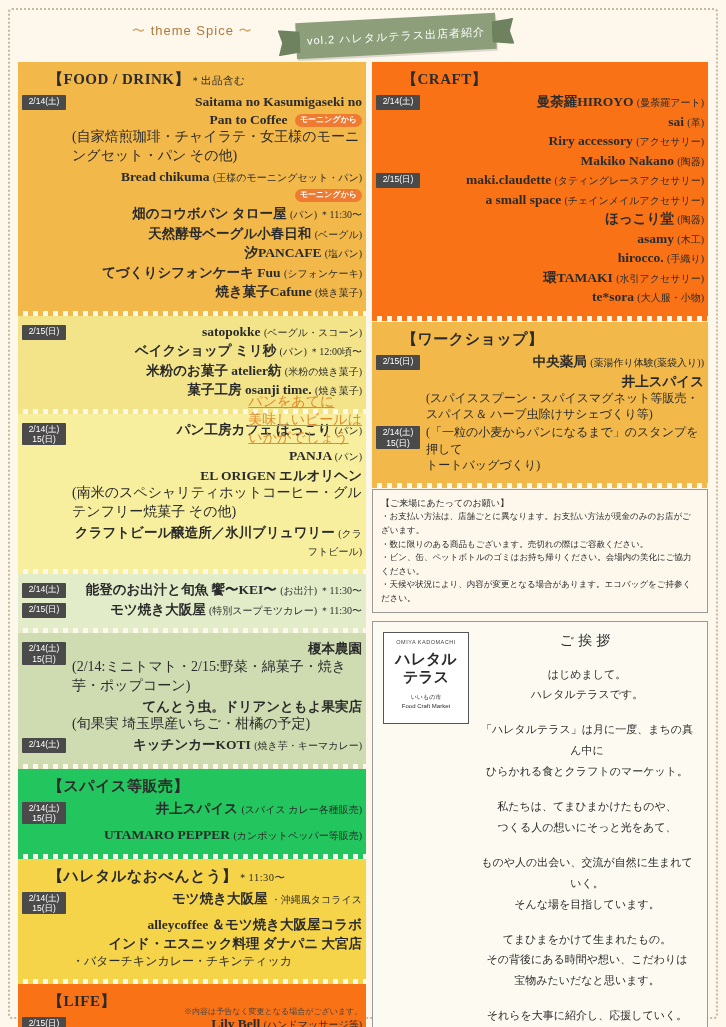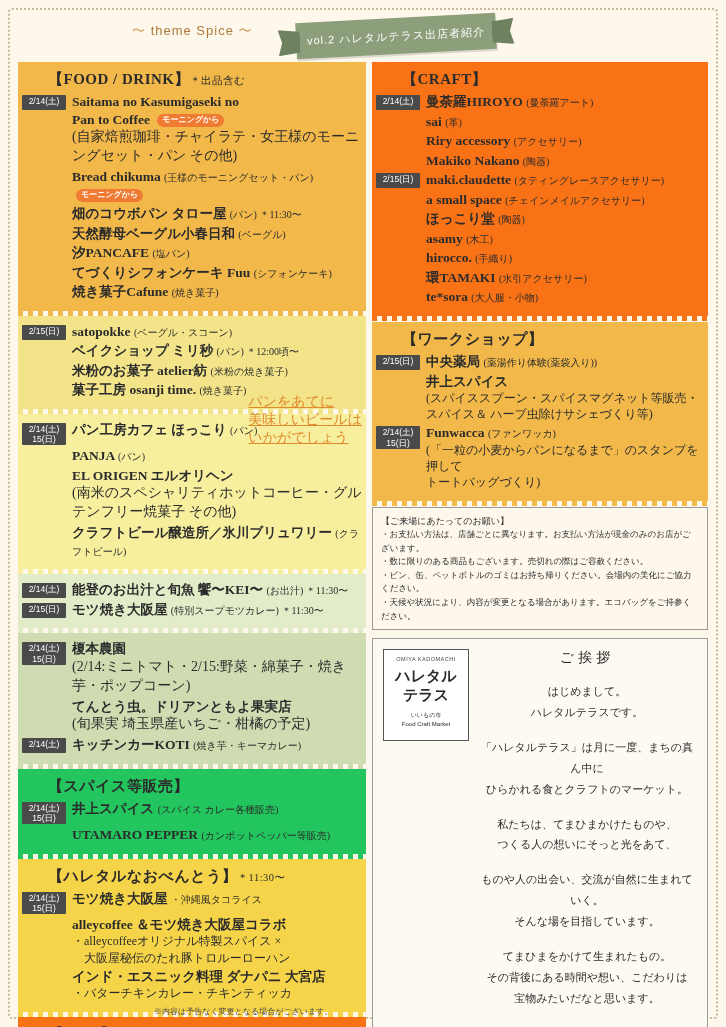--- a/index.html
+++ b/index.html
@@ -135,20 +135,21 @@
   .date-spacer {
     flex: 0 0 auto;
     width: 44px;
     margin-right: 6px;
   }
   .entry-body { flex: 1 1 auto; }
   .name {
     font-size: 13.5px;
     font-weight: bold;
     line-height: 1.3;
+    text-align: right;
   }
   .name .note {
     font-size: 10px;
     font-weight: normal;
   }
   .sub {
     font-size: 14px;
     line-height: 1.35;
     font-weight: normal;
   }
@@ -499,22 +500,20 @@
           <div class="name">
             <span>モツ焼き大阪屋</span>
             <span class="note">・沖縄風タコライス</span>
           </div>
         </div>
       </div>
       <div class="entry">
         <div class="date-spacer"></div>
         <div class="entry-body">
           <div class="name">alleycoffee ＆モツ焼き大阪屋コラボ</div>
-          <div class="sub2" style="white-space:pre-line;"><span>・alleycoffeeオリジナル特製スパイス ×
-　大阪屋秘伝のたれ豚トロルーローハン</span></div>
         </div>
       </div>
       <div class="entry">
         <div class="date-spacer"></div>
         <div class="entry-body">
           <div class="name">インド・エスニック料理 ダナパニ 大宮店</div>
           <div class="sub2">・バターチキンカレー・チキンティッカ</div>
         </div>
       </div>
     </div>
@@ -655,24 +654,20 @@
         <div class="date-spacer"></div>
         <div class="entry-body">
           <div class="name">井上スパイス</div>
           <div class="sub2" style="white-space:pre-line;"><span>(スパイススプーン・スパイスマグネット等販売・
 スパイス＆ ハーブ虫除けサシェづくり等)</span></div>
         </div>
       </div>
       <div class="entry">
         <div class="date-badge two-line">2/14(土)<br>15(日)</div>
         <div class="entry-body">
-          <div class="name">
-            <span>Funwacca</span>
-            <span class="note">(ファンワッカ)</span>
-          </div>
           <div class="sub2" style="white-space:pre-line;"><span>(「一粒の小麦からパンになるまで」のスタンプを押して
 トートバッグづくり)</span></div>
         </div>
       </div>
     </div>
 
     <div class="notice">
       <div class="nt">【ご来場にあたってのお願い】</div>
       <div>・お支払い方法は、店舗ごとに異なります。お支払い方法が現金のみのお店がございます。</div>
       <div>・数に限りのある商品もございます。売切れの際はご容赦ください。</div>
@@ -700,16 +695,16 @@
 そんな場を目指しています。</span></p>
         <p class="greet-p" style="white-space:pre-line;"><span>てまひまをかけて生まれたもの。
 その背後にある時間や想い、こだわりは
 宝物みたいだなと思います。</span></p>
         <p class="greet-p" style="white-space:pre-line;"><span>それらを大事に紹介し、応援していく。</span></p>
 
       </div>
     </div>
   </div>
 
-  <div class="footnote" style="left:154px; bottom:10px; right:auto;">
+  <div class="footnote" style="left:184px; bottom:10px; right:auto;">
     <span>※内容は予告なく変更となる場合がございます。</span>
   </div>
 </div>
 
 </body></html>

